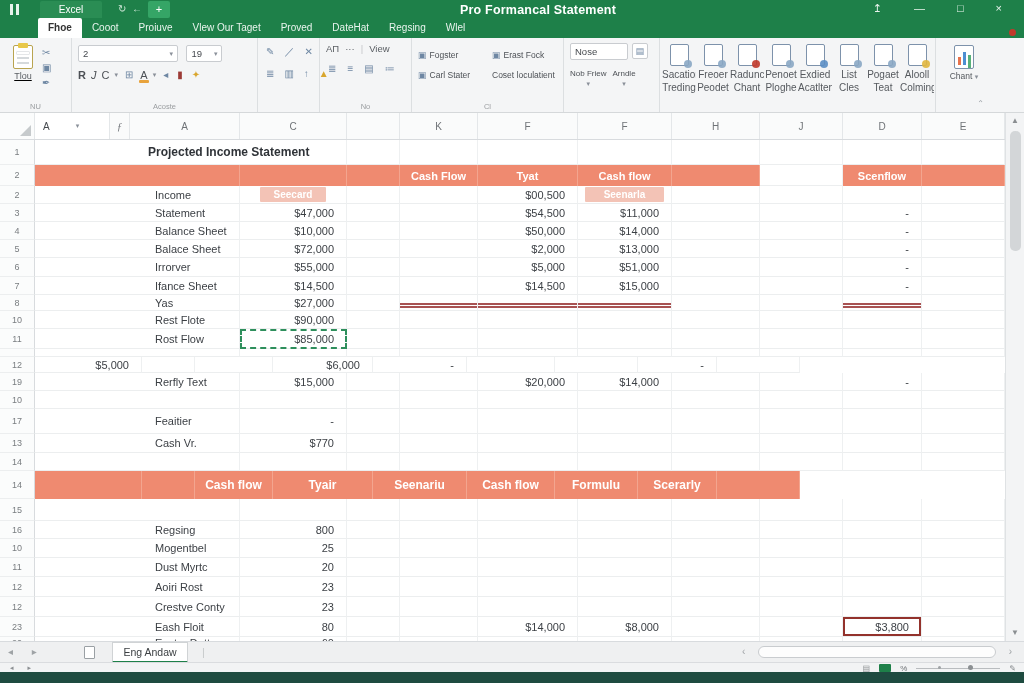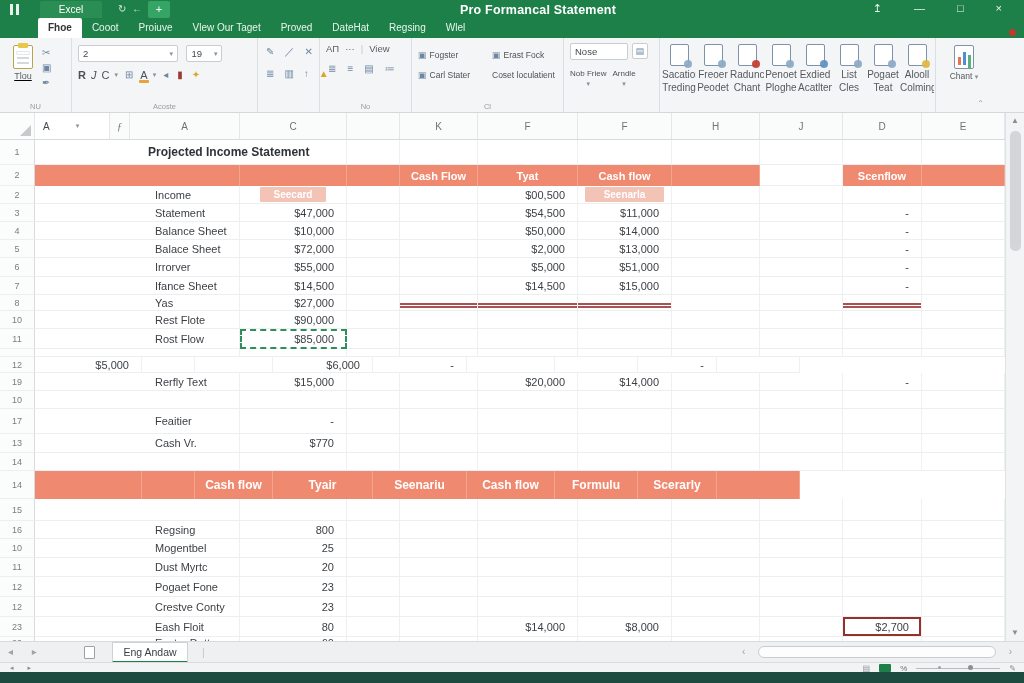--- a/index.html
+++ b/index.html
@@ -672,21 +672,21 @@
         <div class="cell" style="width: 78px;"></div>
         <div class="cell" style="width: 100px;"></div>
         <div class="cell" style="width: 94px;"></div>
         <div class="cell" style="width: 88px;"></div>
         <div class="cell" style="width: 83px;"></div>
         <div class="cell" style="width: 79px;"></div>
         <div class="cell" style="width: 83px;"></div>
       </div>
       <div class="row" style="height: 20px;">
         <div class="gut">12</div>
-        <div class="cell col-a" style="width: 205px;">Pogaet Fone</div>
+        <div class="cell col-a" style="width: 205px;">Aoiri Rost</div>
         <div class="cell" style="width: 107px;">23</div>
         <div class="cell" style="width: 53px;"></div>
         <div class="cell" style="width: 78px;"></div>
         <div class="cell" style="width: 100px;"></div>
         <div class="cell" style="width: 94px;"></div>
         <div class="cell" style="width: 88px;"></div>
         <div class="cell" style="width: 83px;"></div>
         <div class="cell" style="width: 79px;"></div>
         <div class="cell" style="width: 83px;"></div>
       </div>
@@ -706,21 +706,21 @@
       <div class="row" style="height: 20px;">
         <div class="gut">23</div>
         <div class="cell col-a" style="width: 205px;">Eash Floit</div>
         <div class="cell" style="width: 107px;">80</div>
         <div class="cell" style="width: 53px;"></div>
         <div class="cell" style="width: 78px;"></div>
         <div class="cell" style="width: 100px;">$14,000</div>
         <div class="cell" style="width: 94px;">$8,000</div>
         <div class="cell" style="width: 88px;"></div>
         <div class="cell" style="width: 83px;"></div>
-        <div class="cell redbox" style="width: 79px;">$2,700</div>
+        <div class="cell redbox" style="width: 79px;">$3,800</div>
         <div class="cell" style="width: 83px;"></div>
       </div>
       <div class="row" style="height: 12px;">
         <div class="gut">20</div>
         <div class="cell col-a" style="width: 205px;">Easter Detta</div>
         <div class="cell" style="width: 107px;">60</div>
         <div class="cell" style="width: 53px;"></div>
         <div class="cell" style="width: 78px;"></div>
         <div class="cell" style="width: 100px;"></div>
         <div class="cell" style="width: 94px;"></div>

